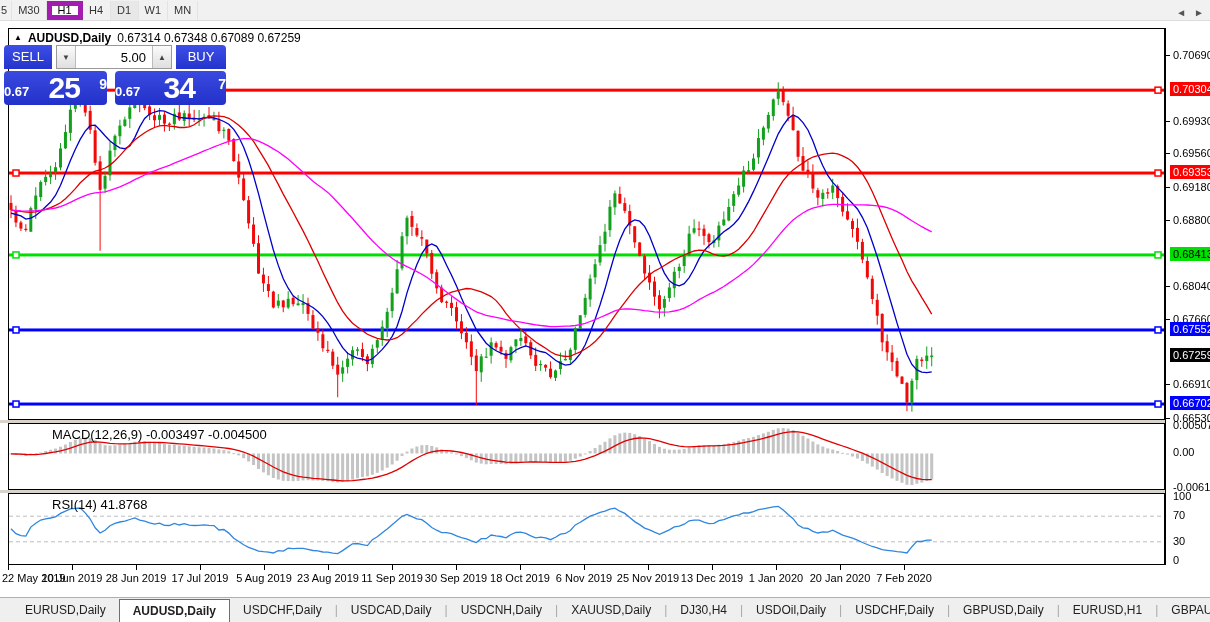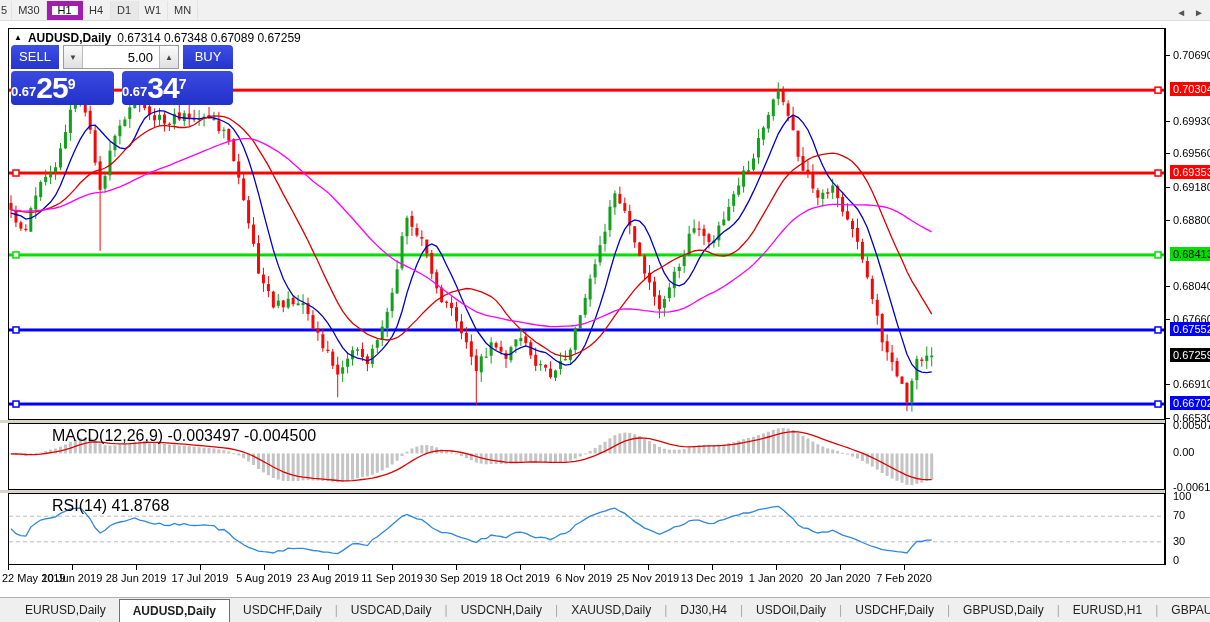--- a/index.html
+++ b/index.html
@@ -24,54 +24,54 @@
   .splitter { position:absolute; left:0; width:1210px; height:3px; background:#d8d4cc; }
   #split-1 { top:420px; } #split-2 { top:490px; }
   .panel svg { position:absolute; left:0; top:0; }
 
   #chart-title { position:absolute; left:14px; top:31px; z-index:30; font-size:12px; color:#000;
     display:flex; align-items:center; gap:6px; white-space:nowrap; }
   #chart-title .tri { font-size:8px; position:relative; top:-1px; }
   #chart-title b { font-weight:bold; }
 
   
-  #trade { position:absolute; left:11px; top:45px; width:222px; height:52px; z-index:40; font-family:"Liberation Sans",sans-serif; }
+  #trade { position:absolute; left:4px; top:45px; width:222px; height:52px; z-index:40; font-family:"Liberation Sans",sans-serif; }
   .trow { position:absolute; left:0; top:0; width:222px; height:24px; display:flex; }
   .tbtn { width:48px; height:24px; border:none; color:#fff; font-size:13px; text-align:center; line-height:24px;
     background:linear-gradient(180deg,#3d4fe6 0%,#2434cd 100%); cursor:pointer; }
   #sell-btn { border-radius:4px 0 0 0; }
   #buy-btn  { border-radius:0 4px 0 0; width:50px; }
   .vol-group { flex:1; display:flex; margin:0 4px; border:1px solid #9a9a9a; background:#fff; height:24px; }
   .spin { width:19px; background:linear-gradient(180deg,#fbfbfb,#dfdfdf); border:none; color:#444; font-size:8px; cursor:pointer;
     display:flex; align-items:center; justify-content:center; }
   .spin.left  { border-right:1px solid #bbb; }
   .spin.right { border-left:1px solid #bbb; }
   #vol-input { flex:1; border:none; outline:none; font-size:13px; text-align:right; padding-right:6px; color:#000; background:#fff; width:70px; }
   .pricebox { position:absolute; top:26px; height:34px; border-radius:0 0 4px 4px; color:#fff;
     background:linear-gradient(180deg,#3a4ae0 0%,#2231c9 100%);
-    display:flex; align-items:flex-end; justify-content:flex-start; padding-bottom:2px; }
+    display:flex; align-items:flex-end; justify-content:space-between; padding-bottom:2px; }
   #sell-box { left:0;  width:103px; border-radius:4px; }
   #buy-box  { left:111px; width:111px; border-radius:4px; }
   .pp { font-size:13px; font-weight:bold; padding-bottom:4px; }
   .pm { font-size:30px; font-weight:bold; line-height:30px; letter-spacing:-1px; }
   .ps { font-size:14px; font-weight:bold; position:relative; top:-11px; }
 
   
   #price-axis { position:absolute; left:1165px; top:28px; width:45px; height:537px; border-left:1px solid #000; background:#fff; }
   .ptick { position:absolute; left:0; width:4px; height:1px; background:#000; }
   .plab  { position:absolute; left:7px; font-size:11px; color:#000; white-space:nowrap; }
   .pbadge{ position:absolute; left:4px; font-size:11px; padding:0 3px; height:14px; line-height:14px; white-space:nowrap; }
 
   
   #date-axis { position:absolute; left:0; top:565px; width:960px; height:32px; background:#fff; }
   .dtick { position:absolute; top:0; width:1px; height:5px; background:#000; }
   .dlab  { position:absolute; top:7px; width:90px; font-size:11px; color:#000; text-align:center; white-space:nowrap; }
 
   
-  .indlabel { position:absolute; z-index:25; font-size:16px; color:#000; white-space:nowrap;padding-left:38px; }
+  .indlabel { position:absolute; z-index:25; font-size:13px; color:#000; white-space:nowrap;padding-left:38px; }
 
   
   #tabbar { position:absolute; left:0; top:597px; width:1210px; height:25px; background:#efefef;
     border-top:1px solid #b0b0b0; display:flex; align-items:stretch; padding-left:12px; }
   .tab { display:flex; align-items:center; padding:0 13px; font-size:12px; color:#222; cursor:pointer; white-space:nowrap; }
   .tab.active { background:#fff; border:1px solid #6f6f6f; border-bottom:none; font-weight:bold; margin-top:1px; }
   .tabsep { display:flex; align-items:center; color:#a8a8a8; font-size:12px; }
   #tab-scroll { position:absolute; right:4px; top:0; height:25px; display:flex; align-items:center; gap:8px;
     font-size:10px; color:#555; padding-right:2px; }
   #tab-scroll span { cursor:pointer; }

